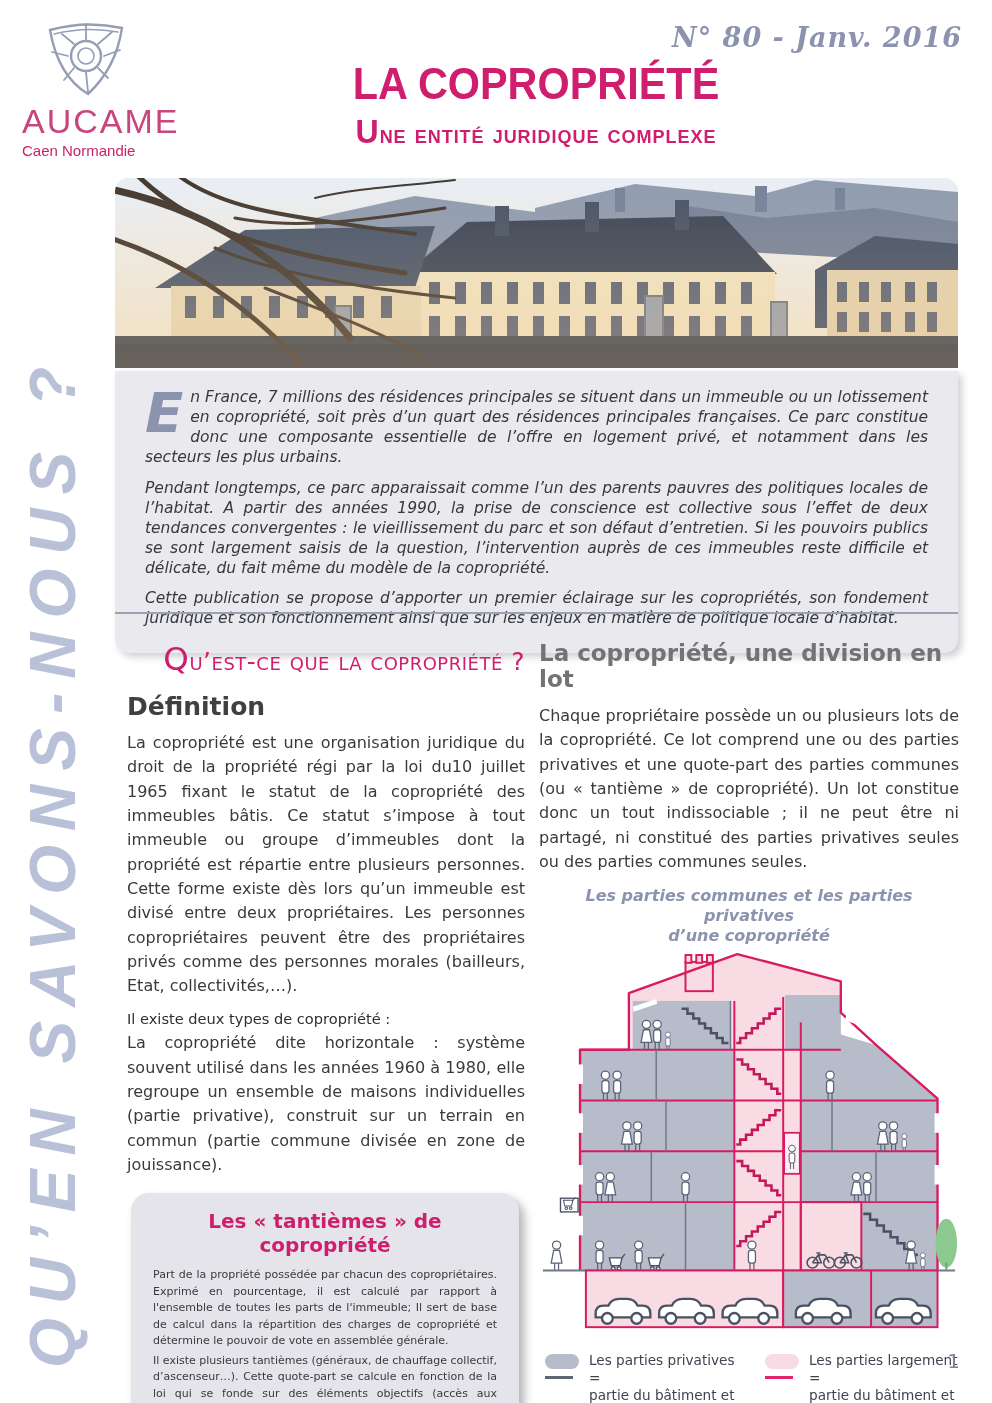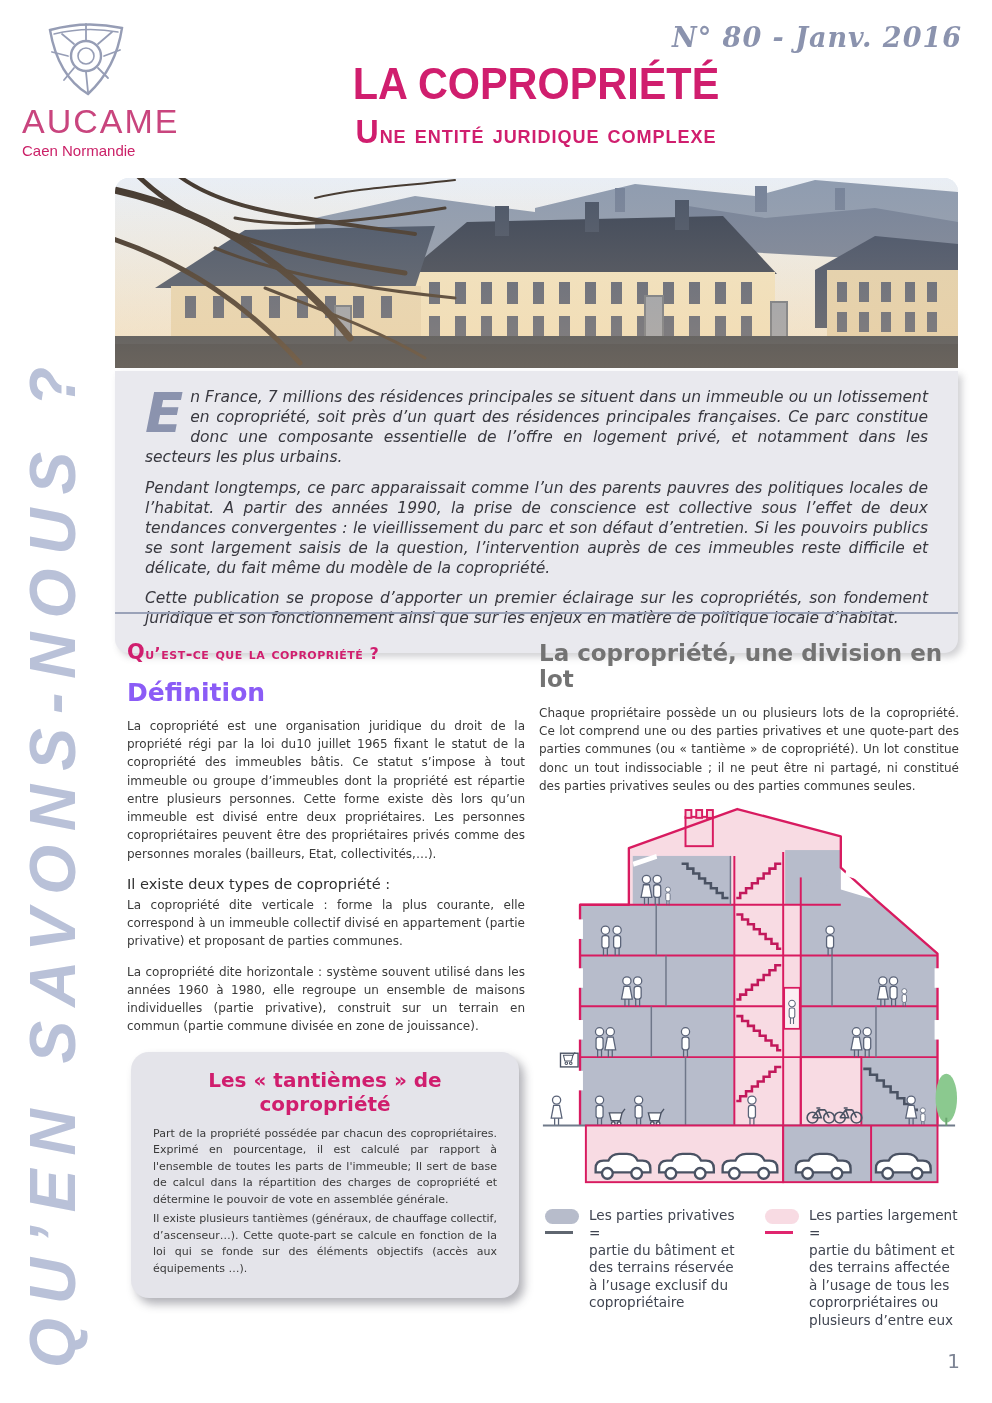--- a/index.html
+++ b/index.html
@@ -65,27 +65,27 @@
   }
   .divider {
     position:absolute; left:115px; top:612px; width:843px; height:2px;
     background:#9aa2b8;
   }
   
   .columns { position:absolute; left:127px; top:640px; width:832px; display:flex; gap:14px; }
   .col-left  { width:398px; }
   .col-right { width:420px; }
   .section-title-caps {
-    text-align:left; font-weight:bold; color:#d01e6e;
+    text-align:right; font-weight:normal; color:#d01e6e;
     font-variant:small-caps; text-transform:lowercase;
-    font-size:16px; letter-spacing:.5px; margin-bottom:14px;
+    font-size:25px; letter-spacing:.5px; margin-bottom:14px;
   }
   .section-title-caps::first-letter { font-size:1.3em; text-transform:uppercase; }
-  .sub-heading { font-size:25px; font-weight:bold; color:#8b5cf6; margin-bottom:10px; }
-  .body-text { font-size:12px; line-height:1.52; text-align:justify; color:#3a3a3a; margin-bottom:12px; }
+  .sub-heading { font-size:25px; font-weight:bold; color:#404040; margin-bottom:10px; }
+  .body-text { font-size:16px; line-height:1.52; text-align:justify; color:#3a3a3a; margin-bottom:12px; }
   .bold-lead { font-weight:normal; font-size:14.6px; color:#2f2f2f; margin-bottom:4px; }
   .tantiemes-box {
     margin-top:16px; margin-left:4px; width:388px;
     background:#e4e4ea; border-radius:18px;
     box-shadow:5px 6px 10px rgba(60,60,75,.4);
     padding:16px 22px 18px 22px;
   }
   .tantiemes-title { text-align:center; font-weight:bold; font-size:20px; color:#d01e6e; margin-bottom:10px; }
   .tantiemes-box .body-text { font-size:11px; line-height:1.5; margin-bottom:3px; }
   .col-right-title { font-size:23px; font-weight:bold; color:#737373; margin-bottom:12px; }
@@ -256,33 +256,36 @@
 
   <div class="divider"></div>
 
   <div class="columns">
 
     <div class="col-left">
       <div class="section-title-caps">Qu’est-ce que la copropriété ?</div>
       <div class="sub-heading">Définition</div>
       <p class="body-text">La copropriété est une organisation juridique du droit de la propriété régi par la loi du10 juillet 1965 fixant le statut de la copropriété des immeubles bâtis. Ce statut s’impose à tout immeuble ou groupe d’immeubles dont la propriété est répartie entre plusieurs personnes. Cette forme existe dès lors qu’un immeuble est divisé entre deux propriétaires. Les personnes copropriétaires peuvent être des propriétaires privés comme des personnes morales (bailleurs, Etat, collectivités,…).</p>
       <div class="bold-lead">Il existe deux types de copropriété :</div>
-      <p class="body-text">La copropriété dite verticale : forme la plus courante, elle correspond à un immeuble collectif divisé en appartement (partie privative) et proposant de parties communes.</p>
       <p class="body-text">La copropriété dite horizontale : système souvent utilisé dans les années 1960 à 1980, elle regroupe un ensemble de maisons individuelles (partie privative), construit sur un terrain en commun (partie commune divisée en zone de jouissance).</p>
 
       <div class="tantiemes-box">
         <div class="tantiemes-title">Les « tantièmes » de copropriété</div>
         <p class="body-text">Part de la propriété possédée par chacun des copropriétaires. Exprimé en pourcentage, il est calculé par rapport à l'ensemble de toutes les parts de l'immeuble; Il sert de base de calcul dans la répartition des charges de copropriété et détermine le pouvoir de vote en assemblée générale.</p>
         <p class="body-text">Il existe plusieurs tantièmes (généraux, de chauffage collectif,  d’ascenseur…). Cette quote-part se calcule en fonction de la loi qui se fonde sur des éléments objectifs (accès aux équipements …).</p>
       </div>
     </div>
 
     <div class="col-right">
       <div class="col-right-title">La copropriété, une division en lot</div>
       <p class="body-text">Chaque propriétaire possède un ou plusieurs lots de la copropriété. Ce lot comprend une ou des parties privatives et une quote-part des parties communes (ou « tantième » de copropriété). Un lot constitue donc un tout indissociable ; il ne peut être ni partagé, ni constitué des parties privatives seules ou des parties communes seules.</p>
+      <div class="figure-caption">
+        <span>Les parties communes et les parties privatives</span><br>
+        <span>d’une copropriété</span>
+      </div>
 
       <div class="diagram-wrap">
         <svg width="420" height="386" viewBox="0 0 430 395">
           <defs>
             <g id="man" stroke="#5a6378" stroke-width="1.3" fill="#ffffff">
               <circle cx="0" cy="4" r="4.2"></circle>
               <rect x="-3.6" y="9.5" width="7.2" height="13" rx="2.5"></rect>
               <line x1="-2" y1="22.5" x2="-2" y2="30"></line>
                 <line x1="2" y1="22.5" x2="2" y2="30"></line>
             </g>

